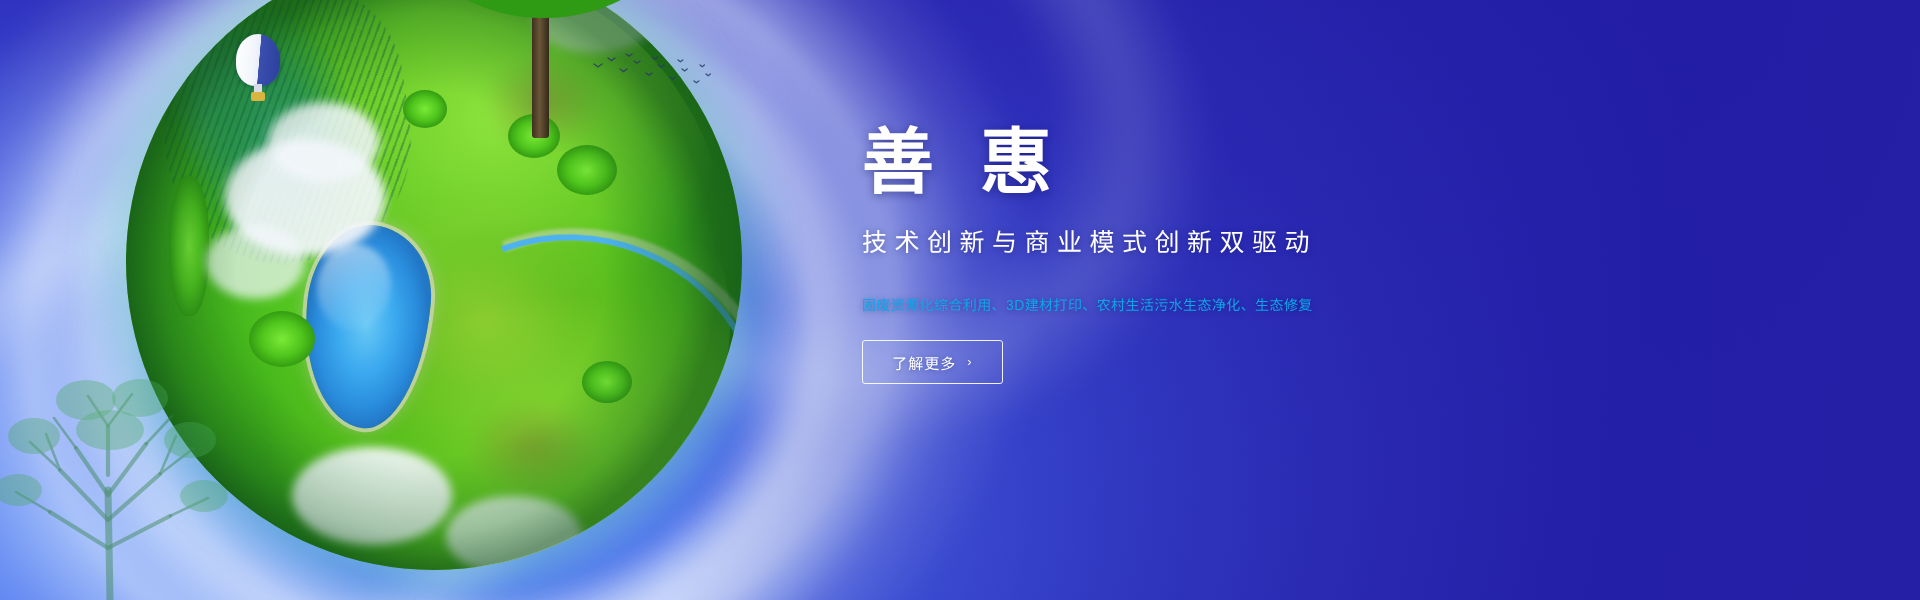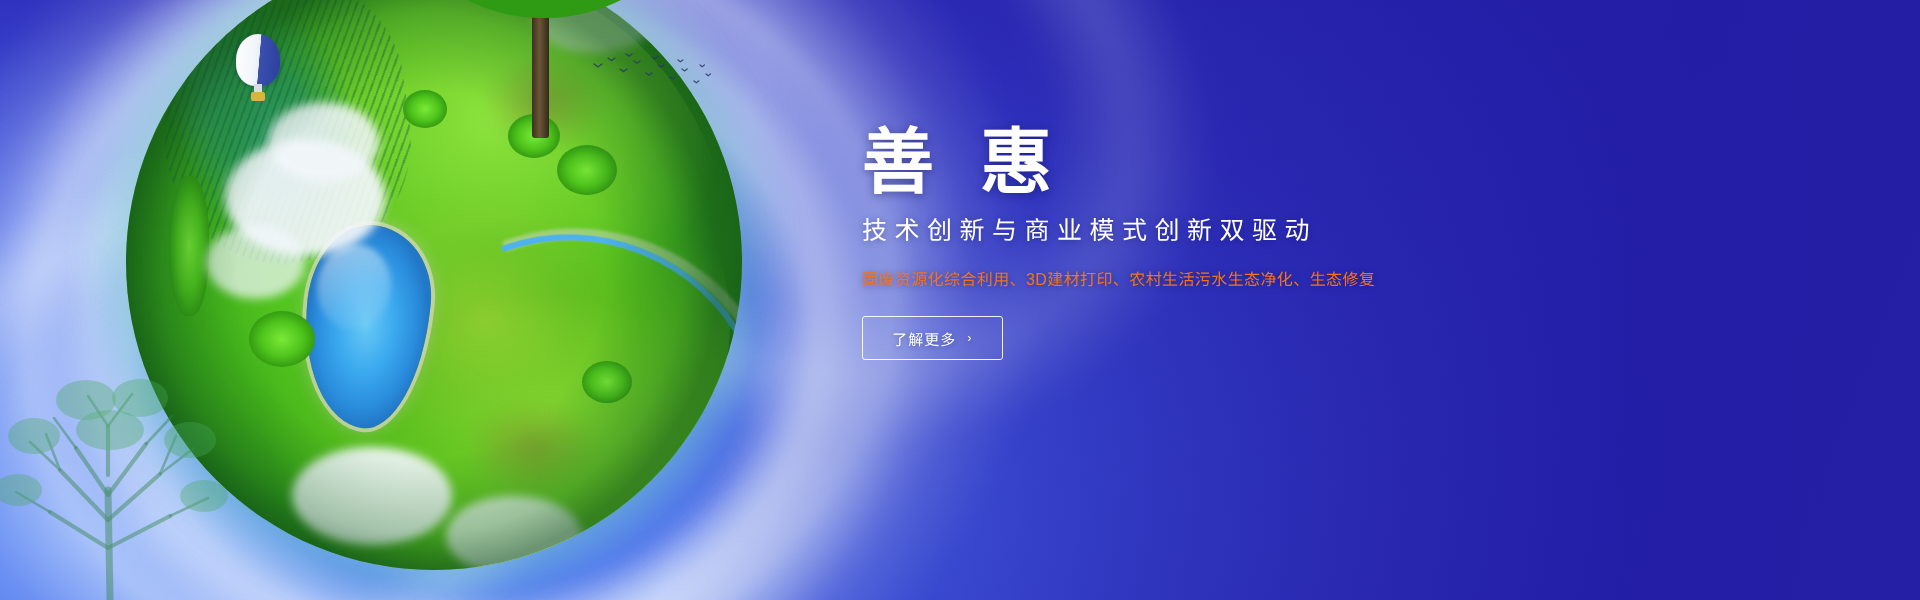--- a/index.html
+++ b/index.html
@@ -165,29 +165,29 @@
     display:flex;align-items:flex-end;white-space:nowrap;
     color:#ffffff;font-family:"DejaVu Serif","Liberation Serif",serif;
     text-shadow:0 2px 10px rgba(10,14,80,.45);
     line-height:1;
   }
   .hl-big{font-size:72px;font-weight:700;letter-spacing:0;position:relative;top:4px;}
   .hl-small{font-size:37px;font-weight:700;letter-spacing:7px;padding:0 0 9px 10px;}
   .hl-gap{display:inline-block;width:46px;}
 
   .subtitle{
-    margin-top:16px;
+    margin-top:28px;
     color:#ffffff;font-size:25px;letter-spacing:7.5px;white-space:nowrap;
     font-family:"Liberation Sans","DejaVu Sans",sans-serif;
     text-shadow:0 1px 7px rgba(10,14,80,.40);
   }
 
   .desc{
-    margin-top:20px;
-    color:#f97316;font-size:16px;letter-spacing:.4px;white-space:nowrap;
+    margin-top:36px;
+    color:#0ea5e9;font-size:14px;letter-spacing:.4px;white-space:nowrap;
     text-shadow:0 1px 6px rgba(10,14,80,.40);
   }
 
   .cta{
     margin-top:26px;display:inline-flex;align-items:center;justify-content:center;
     gap:11px;width:115px;height:42px;
     border:1px solid rgba(255,255,255,.92);border-radius:3px;
     color:#ffffff;font-size:15px;letter-spacing:1px;
     background:transparent;cursor:pointer;
     text-shadow:0 1px 5px rgba(10,14,80,.35);

